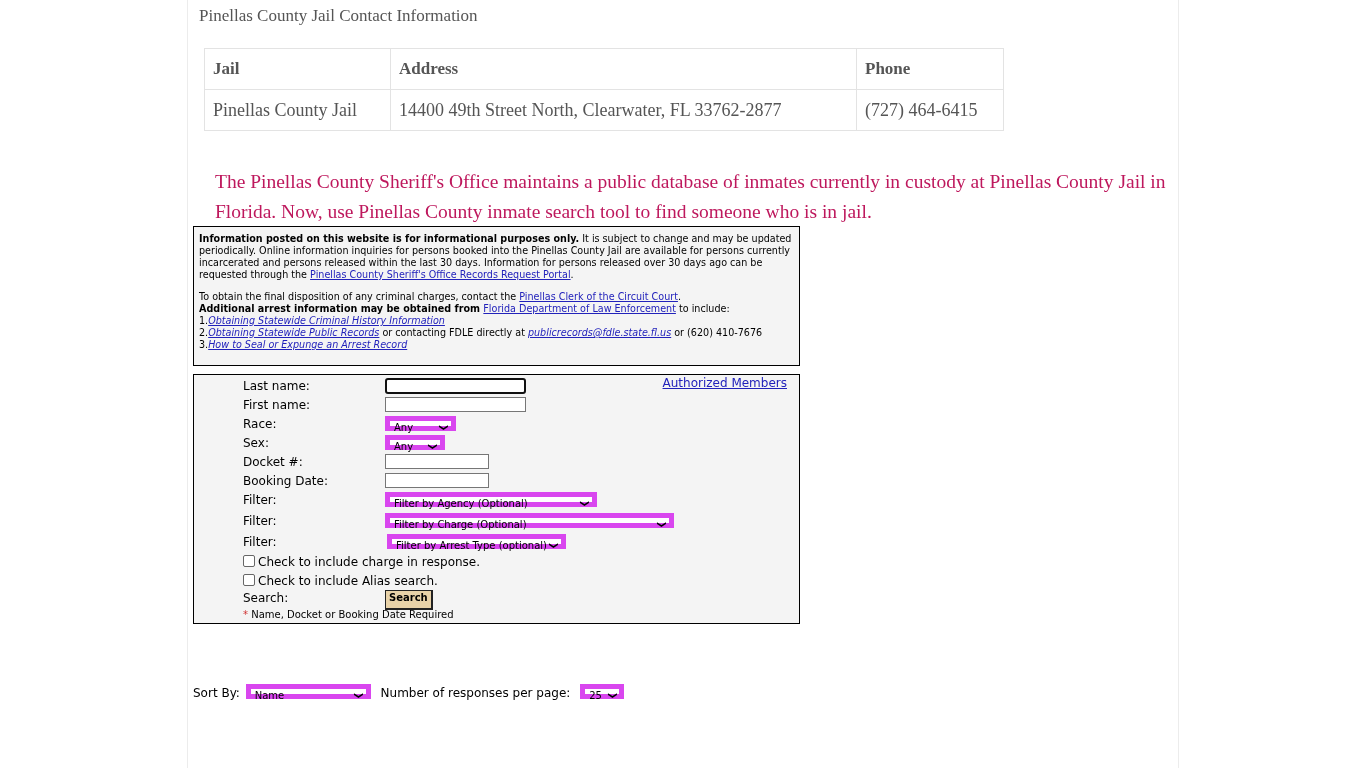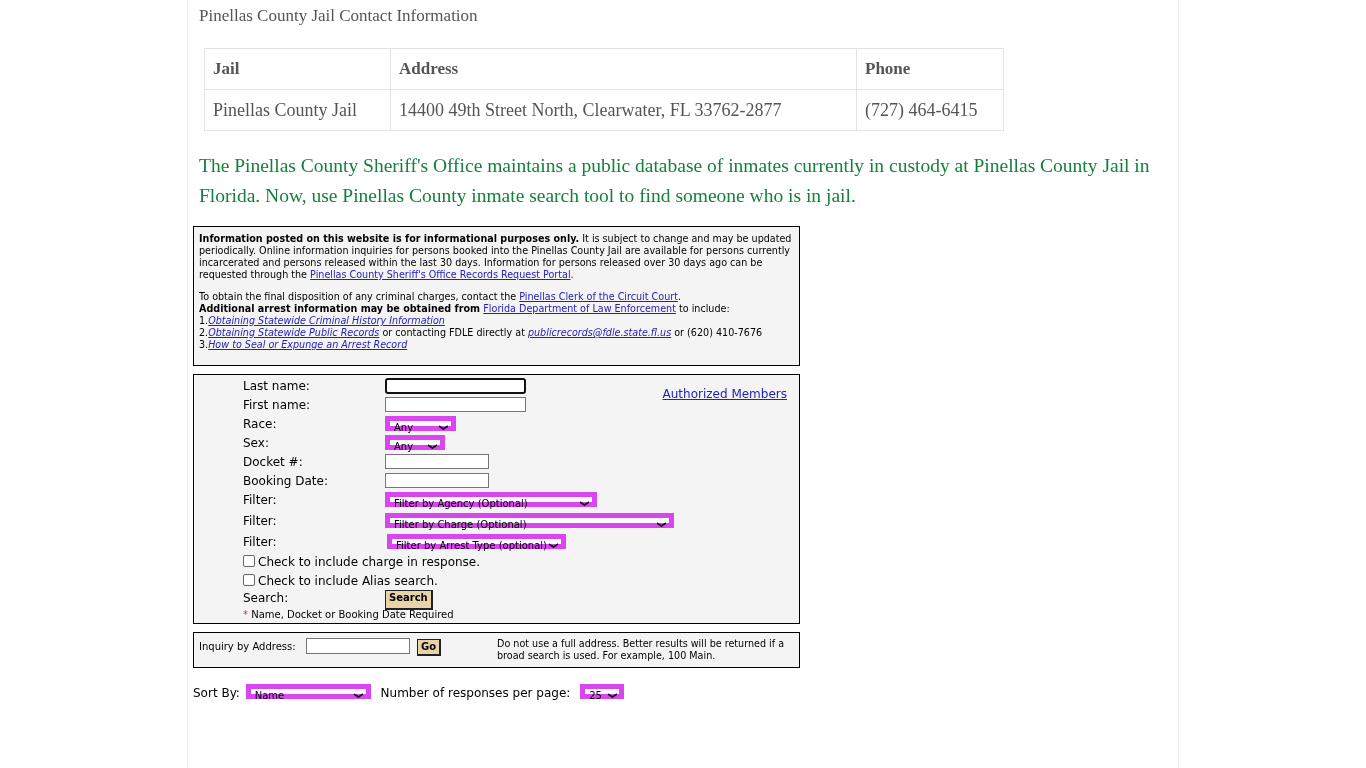--- a/index.html
+++ b/index.html
@@ -49,25 +49,25 @@
   }
   table.contact th { font-weight: bold; font-size: 17px; }
   table.contact .c1 { width: 186px; }
   table.contact .c2 { width: 466px; }
   table.contact .c3 { width: 147px; }
   .intro {
     position: absolute;
     left: 11px;
     top: 151px;
     width: 975px;
-    margin: 0;
+    margin: 16px;
     font-family: "Liberation Serif", "DejaVu Serif", serif;
     font-size: 19.5px;
     line-height: 30px;
-    color: #15803d;
+    color: #be185d;
   }
   .verdana {
     font-family: "DejaVu Sans", "Liberation Sans", sans-serif;
     color: #000;
   }
   .disclaimer {
     position: absolute;
     left: 5px;
     top: 226px;
     width: 607px;
@@ -149,21 +149,21 @@
     font-size: 10px;
     height: 20px;
     line-height: 13px;
     padding: 0 3px;
   }
   .req { font-size: 10px; }
   .req .star { color: #d03030; }
   .auth-link {
     position: absolute;
     right: 12px;
-    top: 12px;
+    top: 1px;
     font-size: 12px;
   }
   .address-box {
     position: absolute;
     left: 5px;
     top: 632px;
     width: 607px;
     height: 36px;
     border: 1px solid #000;
     background: #f4f4f4;
@@ -283,26 +283,20 @@
     </div>
     <div class="row" style="top:214px;">
       <span class="lbl">Search:</span>
       <span class="ctl btn-tan" style="top:1px;">Search</span>
     </div>
     <div class="row req" style="top:233px;height:14px;line-height:14px;">
       <span class="star">*</span><span> Name, Docket or Booking Date Required</span>
     </div>
   </div>
 
-  <div class="address-box verdana">
-    <span style="position:absolute;left:5px;top:8px;">Inquiry by Address:</span>
-    <div class="txt" style="position:absolute;left:112px;top:5px;width:104px;height:16px;"></div>
-    <span class="btn-tan" style="position:absolute;left:223px;top:6px;height:17px;line-height:14px;font-size:10px;">Go</span>
-    <span style="position:absolute;left:303px;top:5px;width:300px;line-height:12px;font-size:9.6px;">Do not use a full address. Better results will be returned if a broad search is used. For example, 100 Main.</span>
-  </div>
 
   <div class="sortbar verdana">
     <span>Sort By:</span>
     <span class="sel" style="display:inline-block;width:125px;vertical-align:-2px;margin-left:2px;">
       <span>Name</span>
       <span class="chev">❯</span>
     </span>
     <span style="margin-left:6px;">Number of responses per page:</span>
     <span class="sel" style="display:inline-block;width:44px;vertical-align:-2px;margin-left:6px;">
       <span>25</span>

